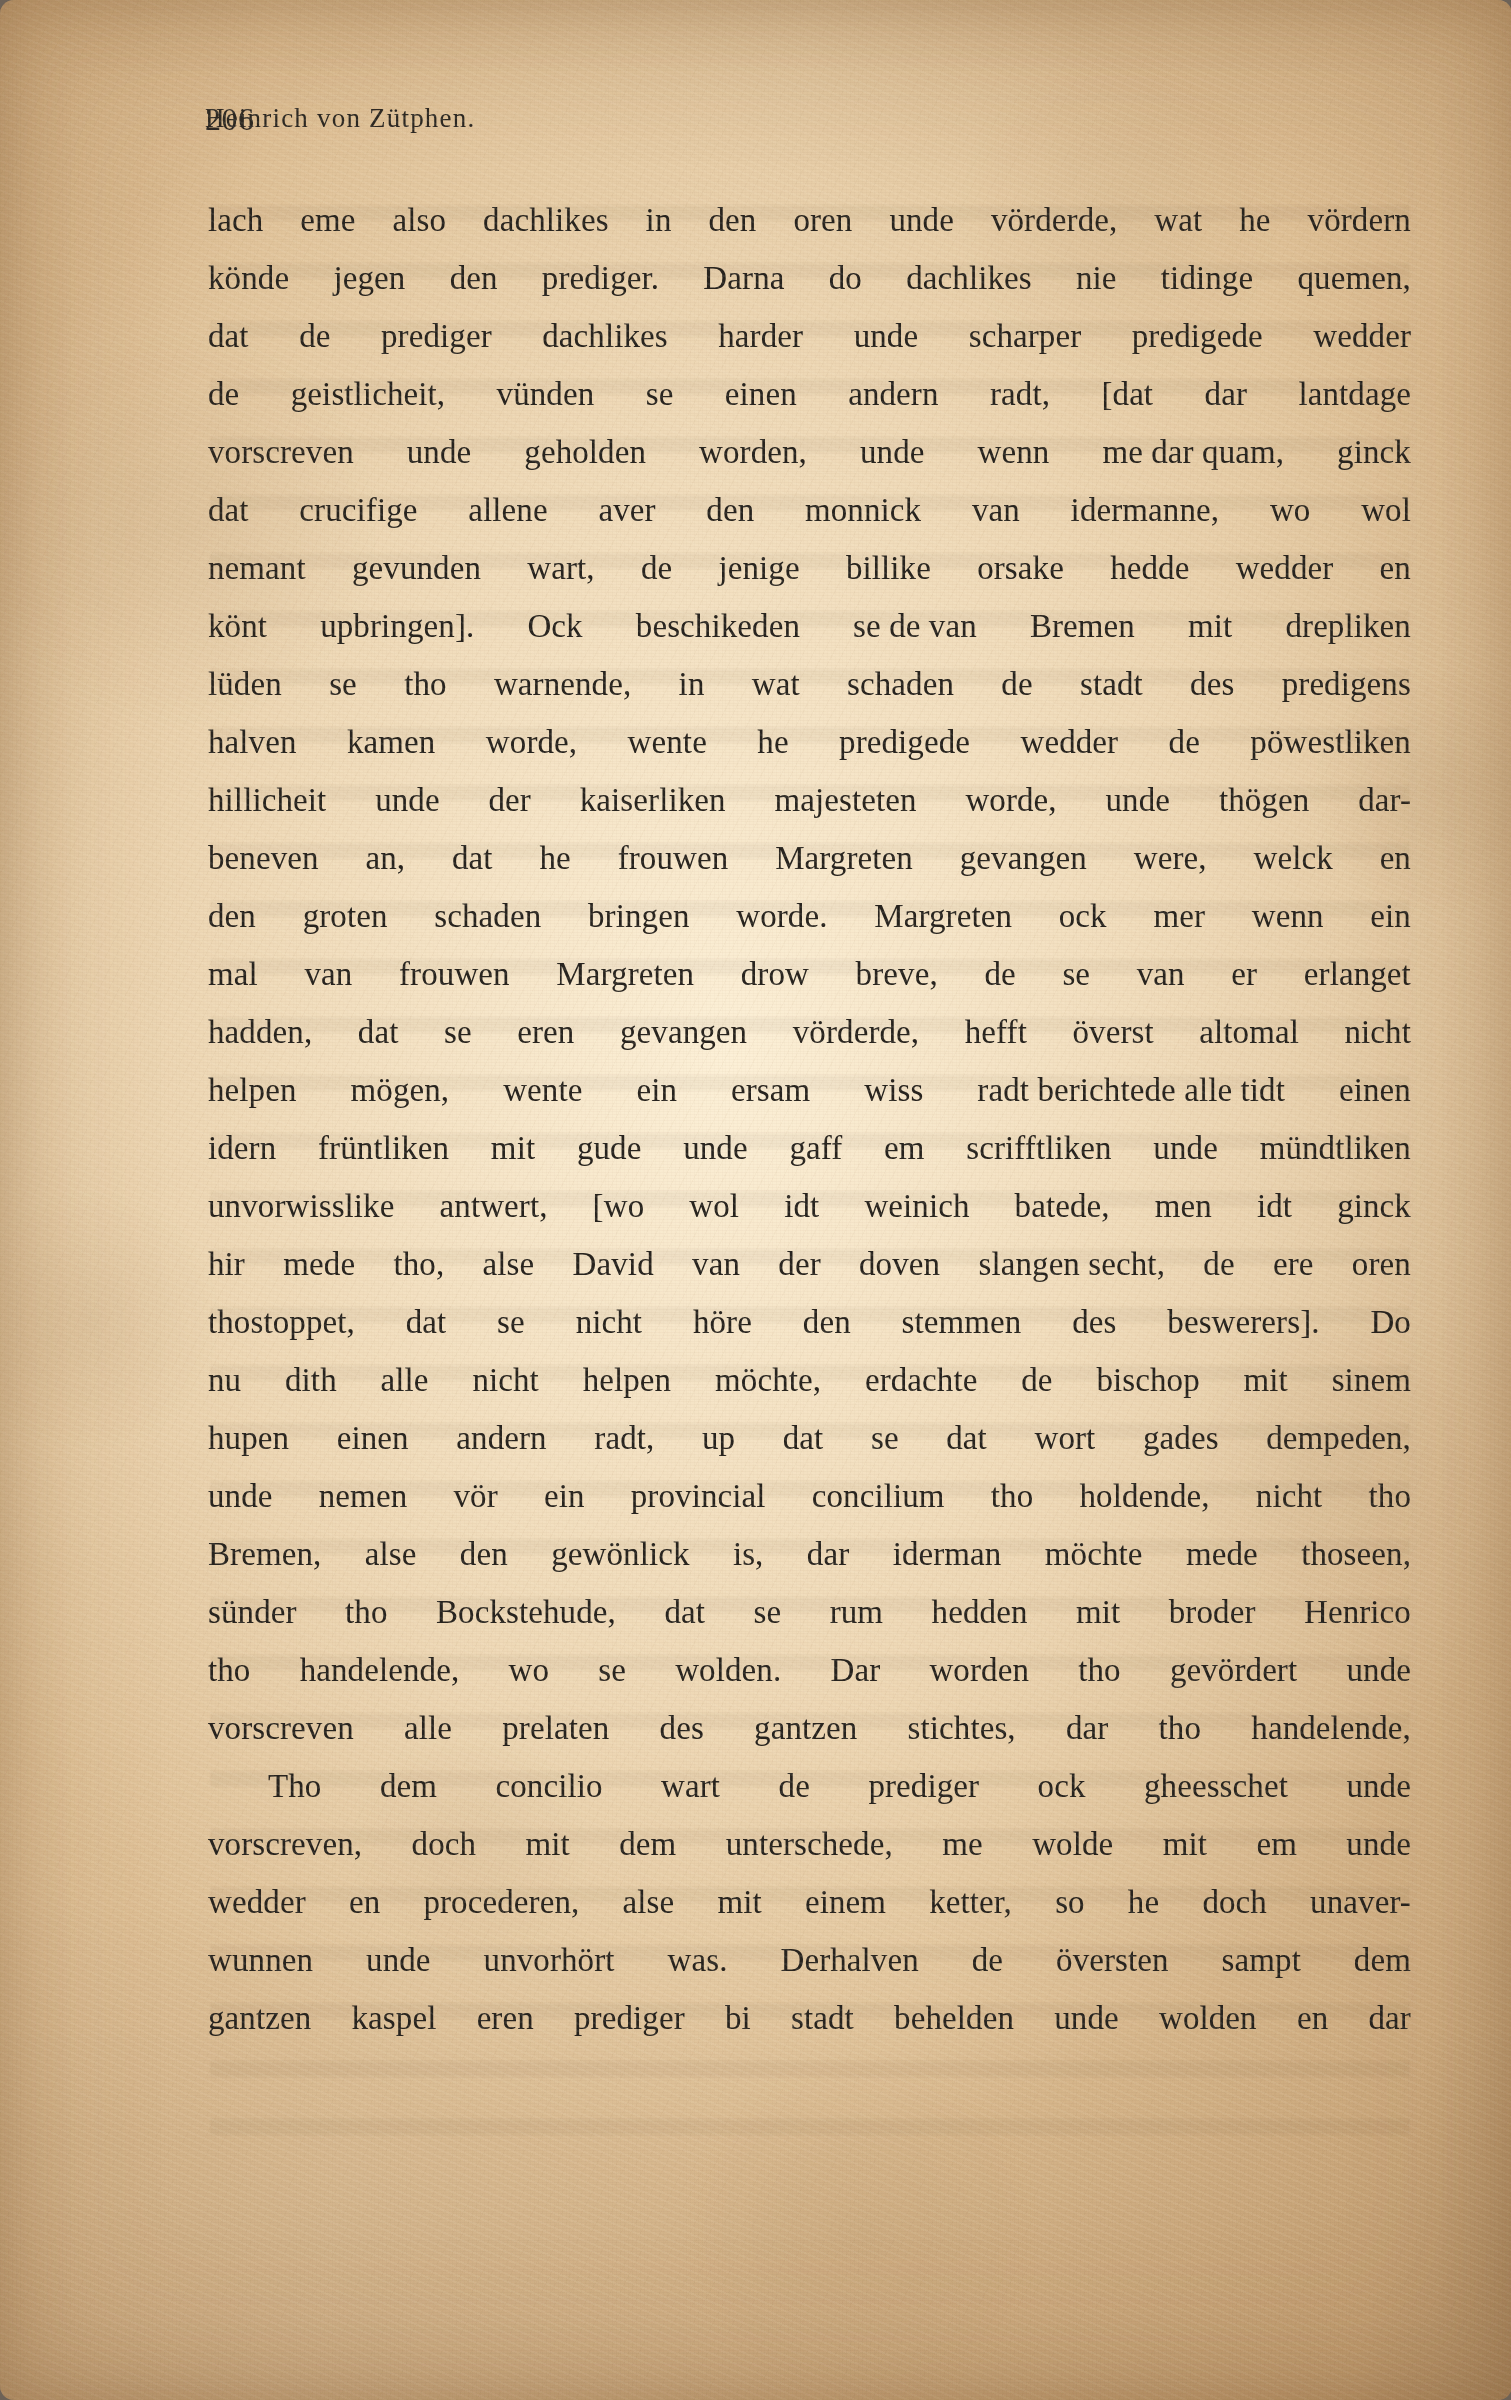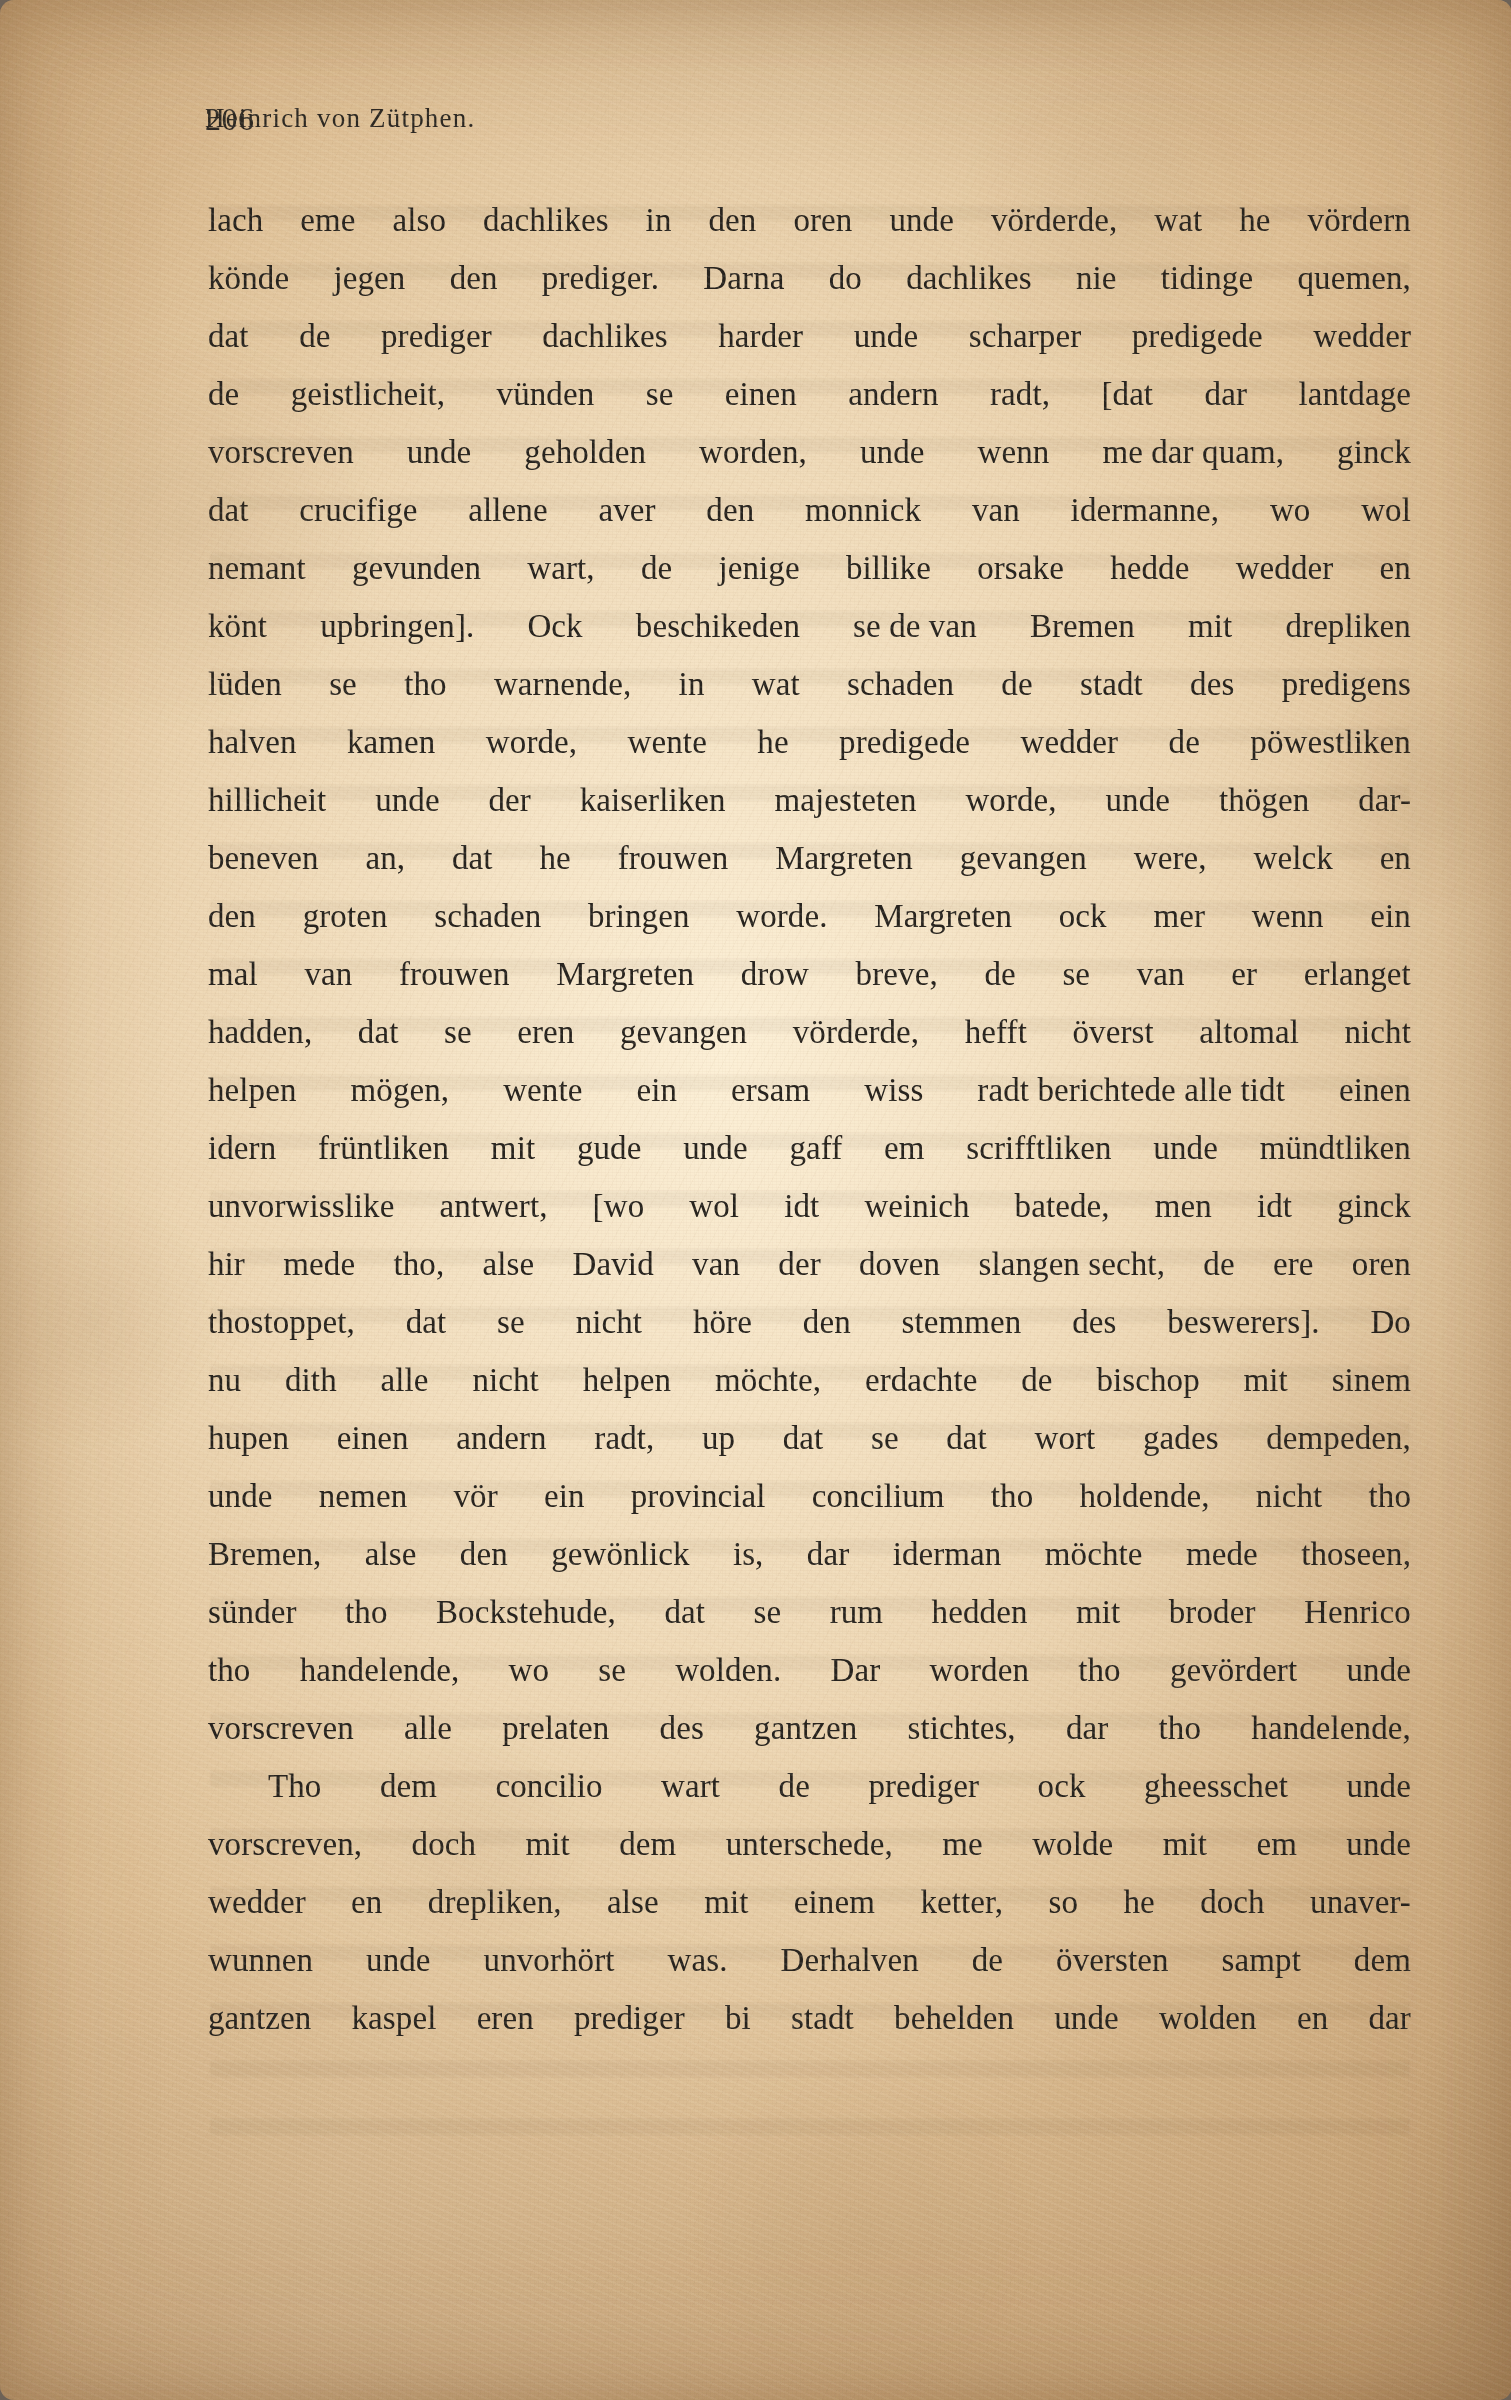--- a/index.html
+++ b/index.html
@@ -506,21 +506,21 @@
           <span>unterschede,</span>
           <span>me</span>
           <span>wolde</span>
           <span>mit</span>
           <span>em</span>
           <span>unde</span>
         </div>
         <div class="ln just">
           <span>wedder</span>
           <span>en</span>
-          <span>drepliken,</span>
+          <span>procederen,</span>
           <span>alse</span>
           <span>mit</span>
           <span>einem</span>
           <span>ketter,</span>
           <span>so</span>
           <span>he</span>
           <span>doch</span>
           <span>unaver-</span>
         </div>
         <div class="ln just">

